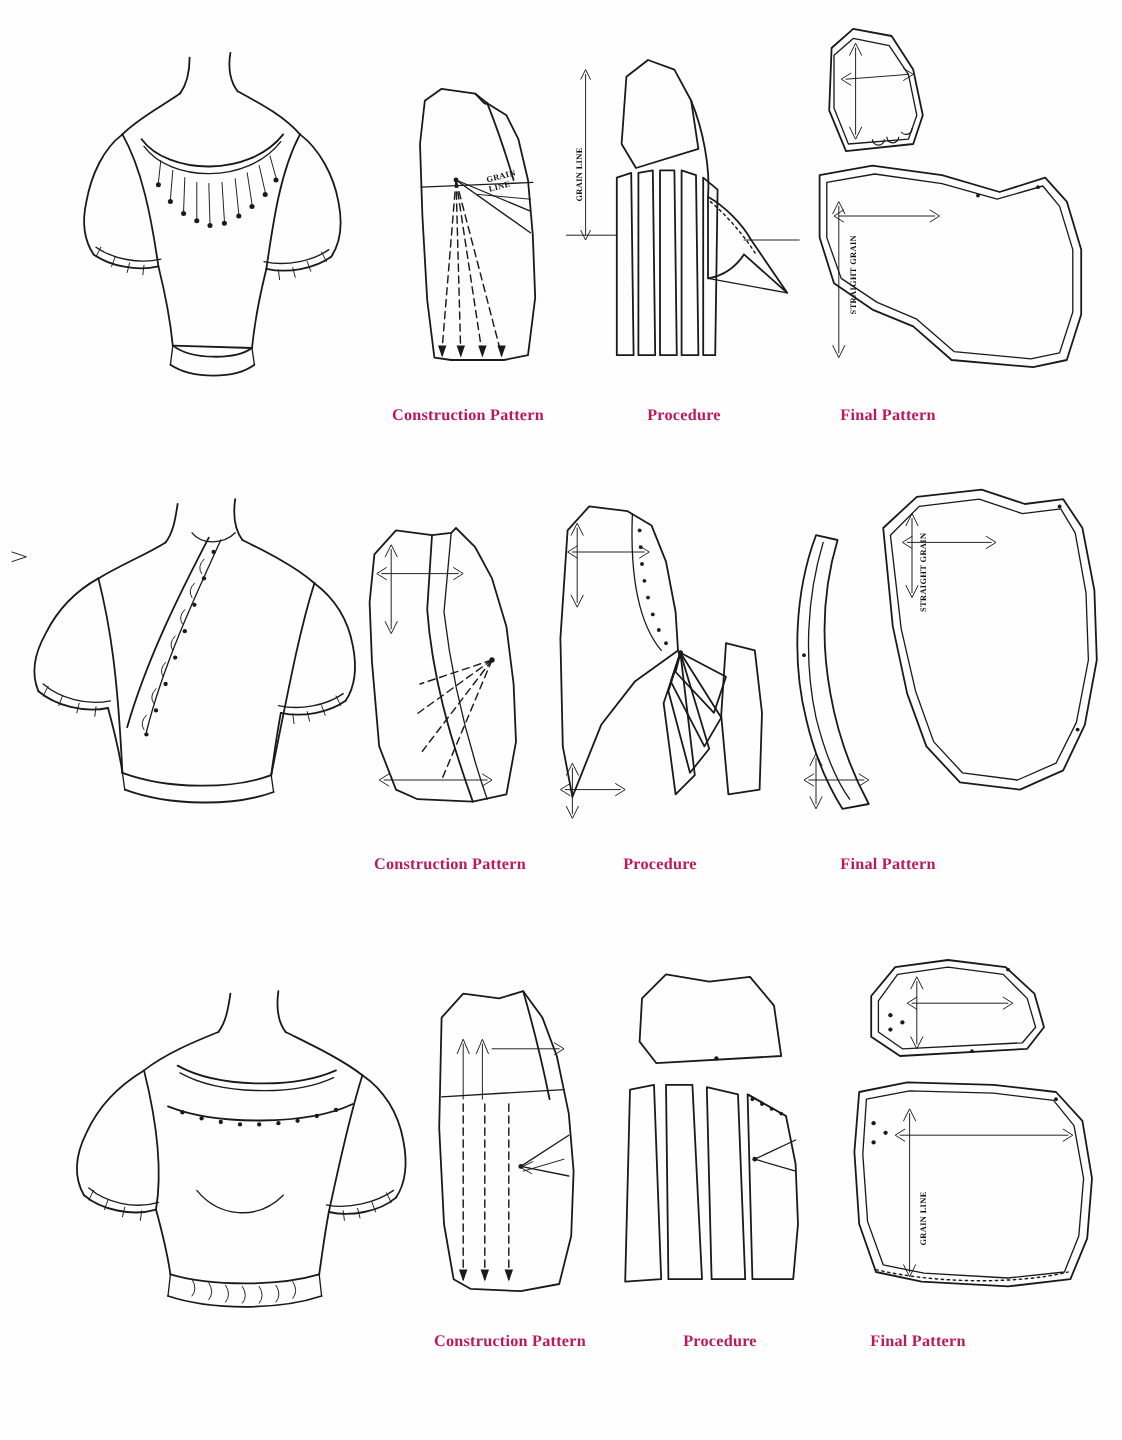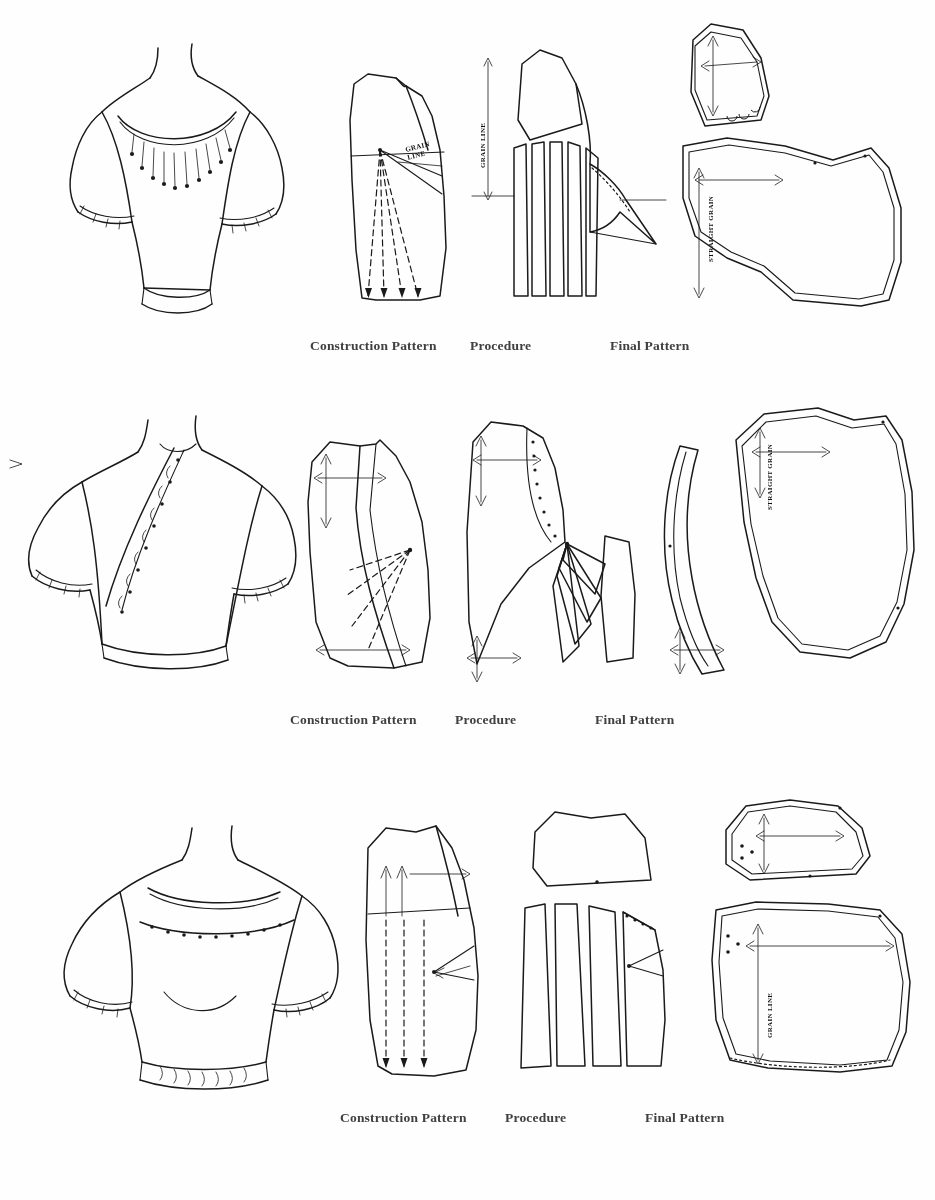--- a/index.html
+++ b/index.html
@@ -34,26 +34,26 @@
     top: 0;
   }
   .art {
     position: absolute;
     top: 0;
     left: 0;
   }
   .caption {
     position: absolute;
     width: 100%;
-    text-align: left;
+    text-align: center;
     font-family: "Liberation Serif", serif;
     font-weight: bold;
     font-size: 13.5px;
     letter-spacing: 0.2px;
-    color: #404040;
+    color: #be185d;
     white-space: nowrap;
   }
   .grainlabel {
     font-family: "Liberation Serif", serif;
     font-size: 7px;
     font-weight: bold;
     fill: #111;
     letter-spacing: 0.3px;
   }
   svg { display: block; overflow: visible; }

